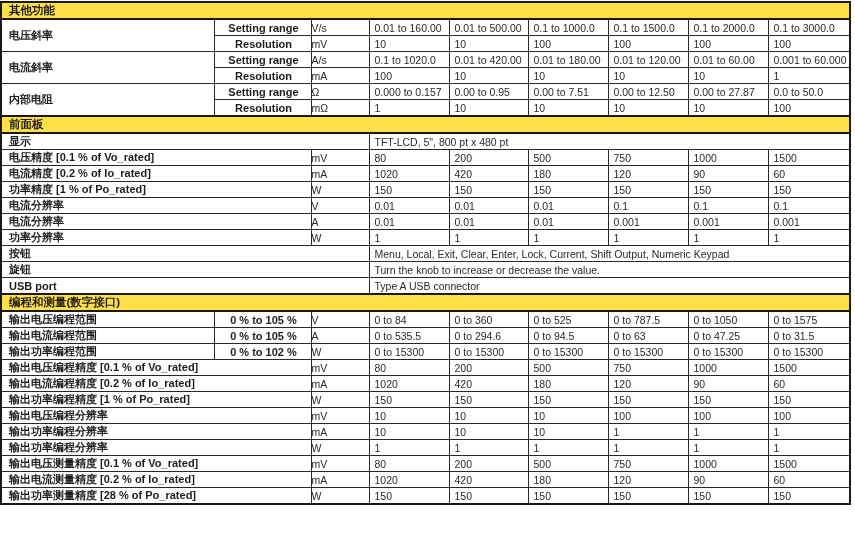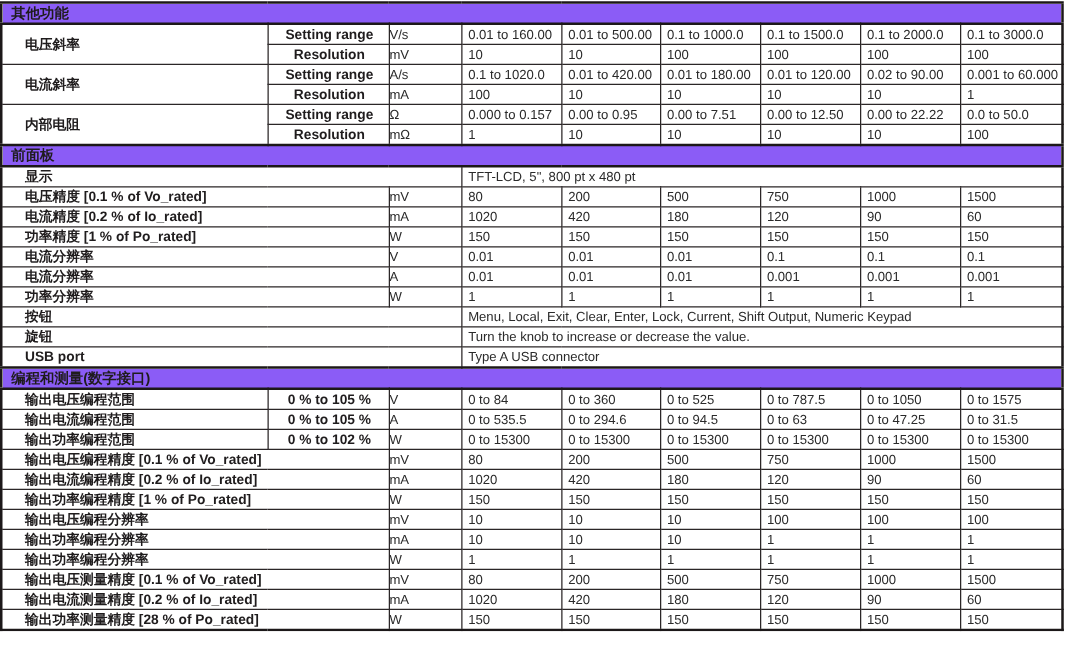--- a/index.html
+++ b/index.html
@@ -17,41 +17,41 @@
     height: 15px;
     padding: 0;
     vertical-align: middle;
     overflow: hidden;
     white-space: nowrap;
   }
   td.label {
     font-weight: bold;
     font-size: 11px;
     color: #1f1c1d;
-    padding-left: 18px;
+    padding-left: 7px;
     text-align: left;
   }
   td.sub {
     font-weight: bold;
     font-size: 11px;
     color: #1f1c1d;
     padding-left: 2px;
     text-align: center;
   }
   td.unit {
     font-size: 10.5px;
     text-align: left;
   }
   td.val, td.text {
     font-size: 10.5px;
     text-align: left;
     padding-left: 5px;
   }
   tr.section td {
-    background: #8b5cf6;
+    background: #fde047;
     border-top: 2px solid #1c1819;
     border-bottom: 2px solid #1c1819;
     font-weight: bold;
     font-size: 11.5px;
     color: #1f1c1d;
     padding-left: 7px;
     height: 14px;
   }
 </style>
 </head>
@@ -96,42 +96,42 @@
           <td class="val">100</td>
         </tr>
         <tr>
           <td class="label" rowspan="2">电流斜率</td>
           <td class="sub">Setting range</td>
           <td class="unit">A/s</td>
           <td class="val">0.1 to 1020.0</td>
           <td class="val">0.01 to 420.00</td>
           <td class="val">0.01 to 180.00</td>
           <td class="val">0.01 to 120.00</td>
-          <td class="val">0.02 to 90.00</td>
+          <td class="val">0.01 to 60.00</td>
           <td class="val">0.001 to 60.000</td>
         </tr>
         <tr>
           <td class="sub">Resolution</td>
           <td class="unit">mA</td>
           <td class="val">100</td>
           <td class="val">10</td>
           <td class="val">10</td>
           <td class="val">10</td>
           <td class="val">10</td>
           <td class="val">1</td>
         </tr>
         <tr>
           <td class="label" rowspan="2">内部电阻</td>
           <td class="sub">Setting range</td>
           <td class="unit">Ω</td>
           <td class="val">0.000 to 0.157</td>
           <td class="val">0.00 to 0.95</td>
           <td class="val">0.00 to 7.51</td>
           <td class="val">0.00 to 12.50</td>
-          <td class="val">0.00 to 22.22</td>
+          <td class="val">0.00 to 27.87</td>
           <td class="val">0.0 to 50.0</td>
         </tr>
         <tr>
           <td class="sub">Resolution</td>
           <td class="unit">mΩ</td>
           <td class="val">1</td>
           <td class="val">10</td>
           <td class="val">10</td>
           <td class="val">10</td>
           <td class="val">10</td>

